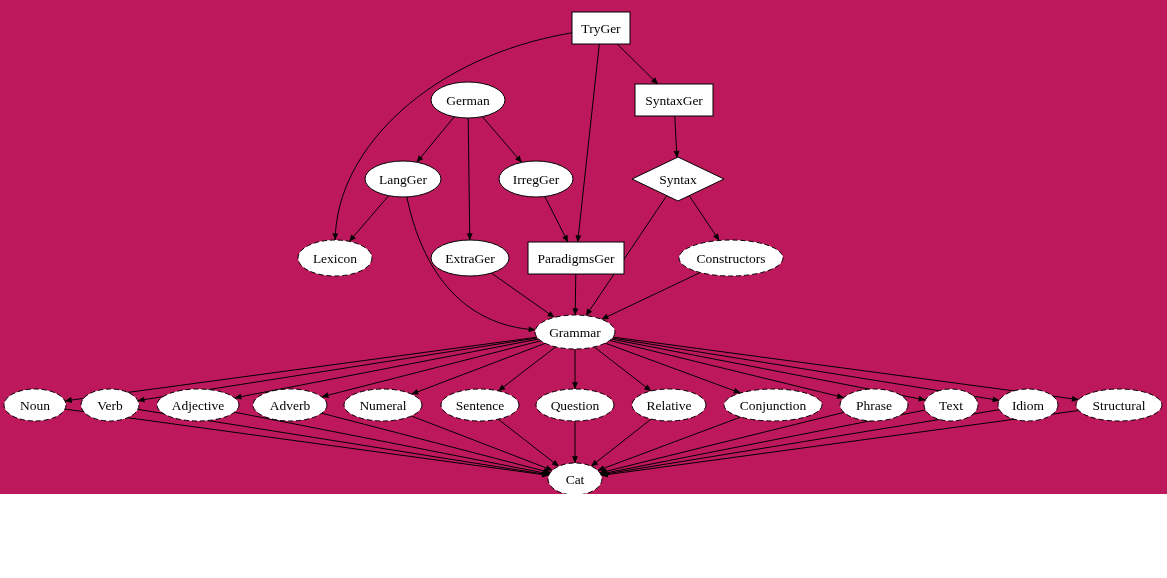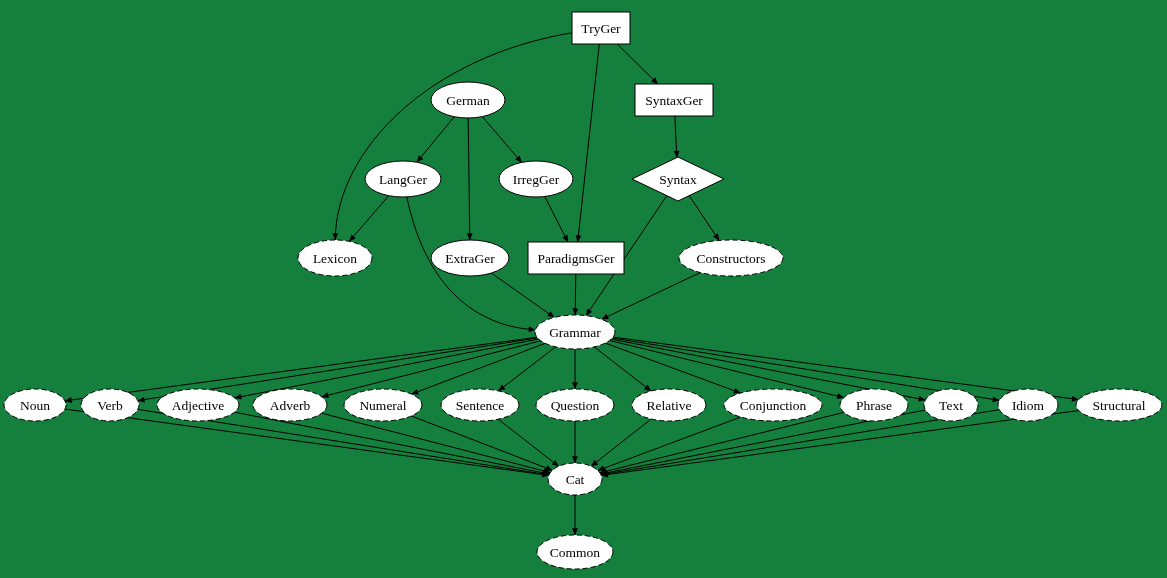--- a/index.html
+++ b/index.html
@@ -2,23 +2,23 @@
 <html><head>
 <meta charset="utf-8">
 <style>
   html, body {
     margin: 0;
     padding: 0;
     background: #ffffff;
   }
   .canvas {
     width: 1167px;
-    height: 578px;
+    height: 494px;
     position: relative;
-    background: #15803d;
+    background: #be185d;
     overflow: hidden;
   }
   svg {
     display: block;
   }
   svg text {
     font-family: "Liberation Serif", "DejaVu Serif", serif;
     fill: #000000;
   }
 </style>

